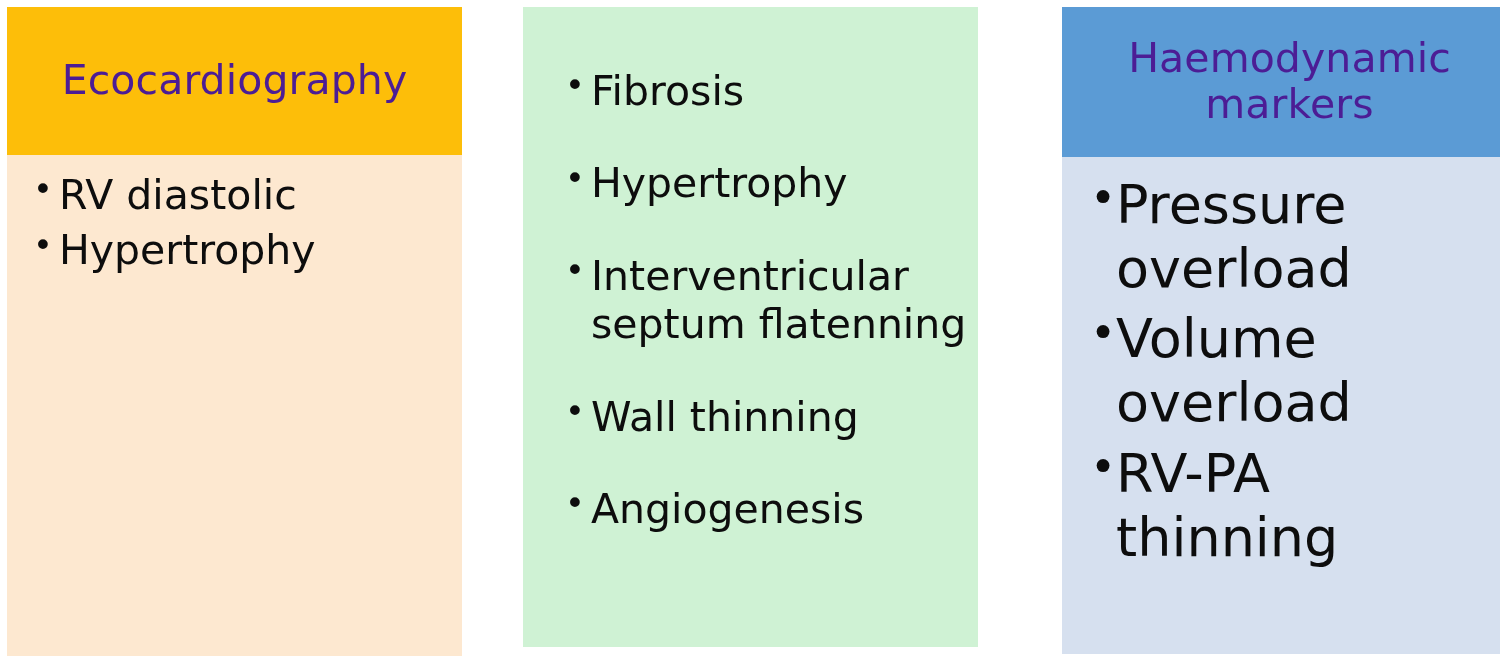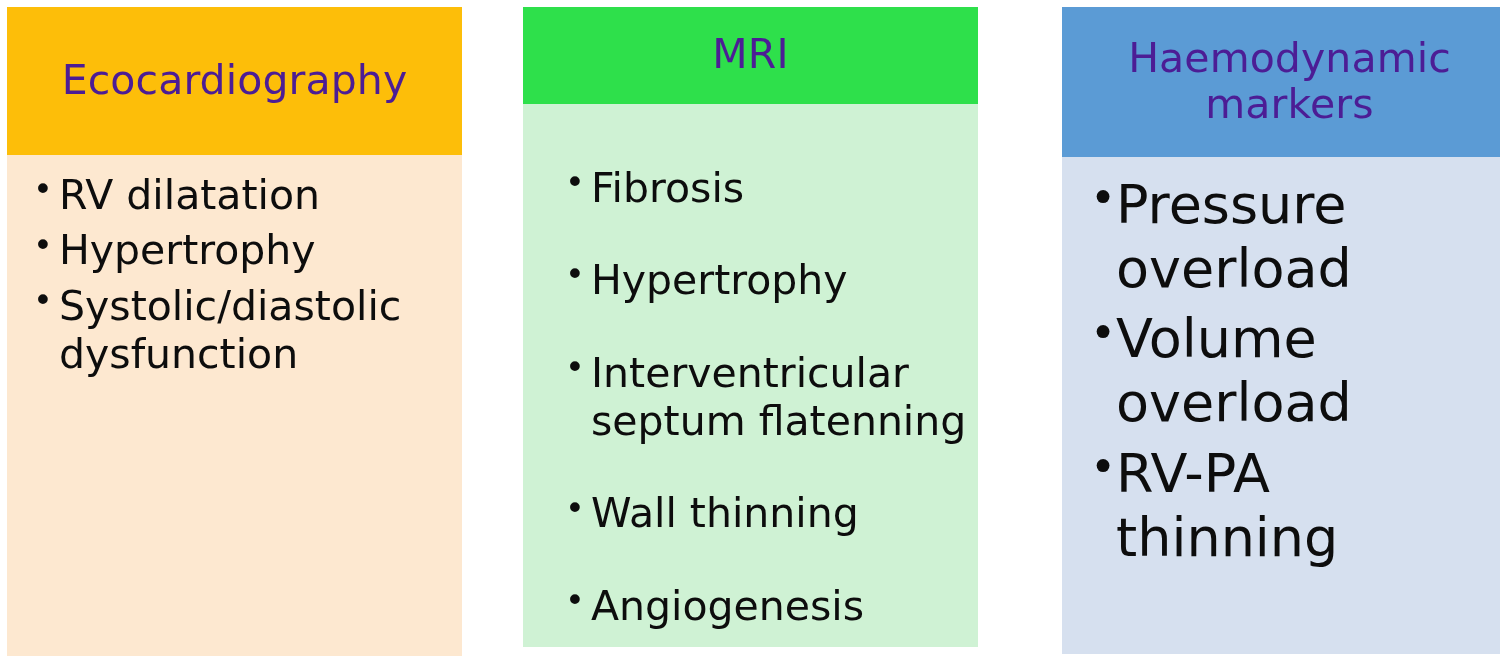--- a/index.html
+++ b/index.html
@@ -124,29 +124,27 @@
 </style>
 </head>
 <body>
 
 <div class="board">
 
   <section class="panel" id="panel-eco">
     <header class="panel-header">Ecocardiography</header>
     <div class="panel-body">
       <ul class="bullet-list">
-        <li class="bullet-item">RV dilatation</li>
+        <li class="bullet-item">RV diastolic</li>
         <li class="bullet-item">Hypertrophy</li>
-        <li class="bullet-item">Systolic/diastolic dysfunction</li>
       </ul>
     </div>
   </section>
 
   <section class="panel" id="panel-mri">
-    <header class="panel-header">MRI</header>
     <div class="panel-body">
       <ul class="bullet-list">
         <li class="bullet-item">Fibrosis</li>
         <li class="bullet-item">Hypertrophy</li>
         <li class="bullet-item">Interventricular septum flatenning</li>
         <li class="bullet-item">Wall thinning</li>
         <li class="bullet-item">Angiogenesis</li>
       </ul>
     </div>
   </section>

